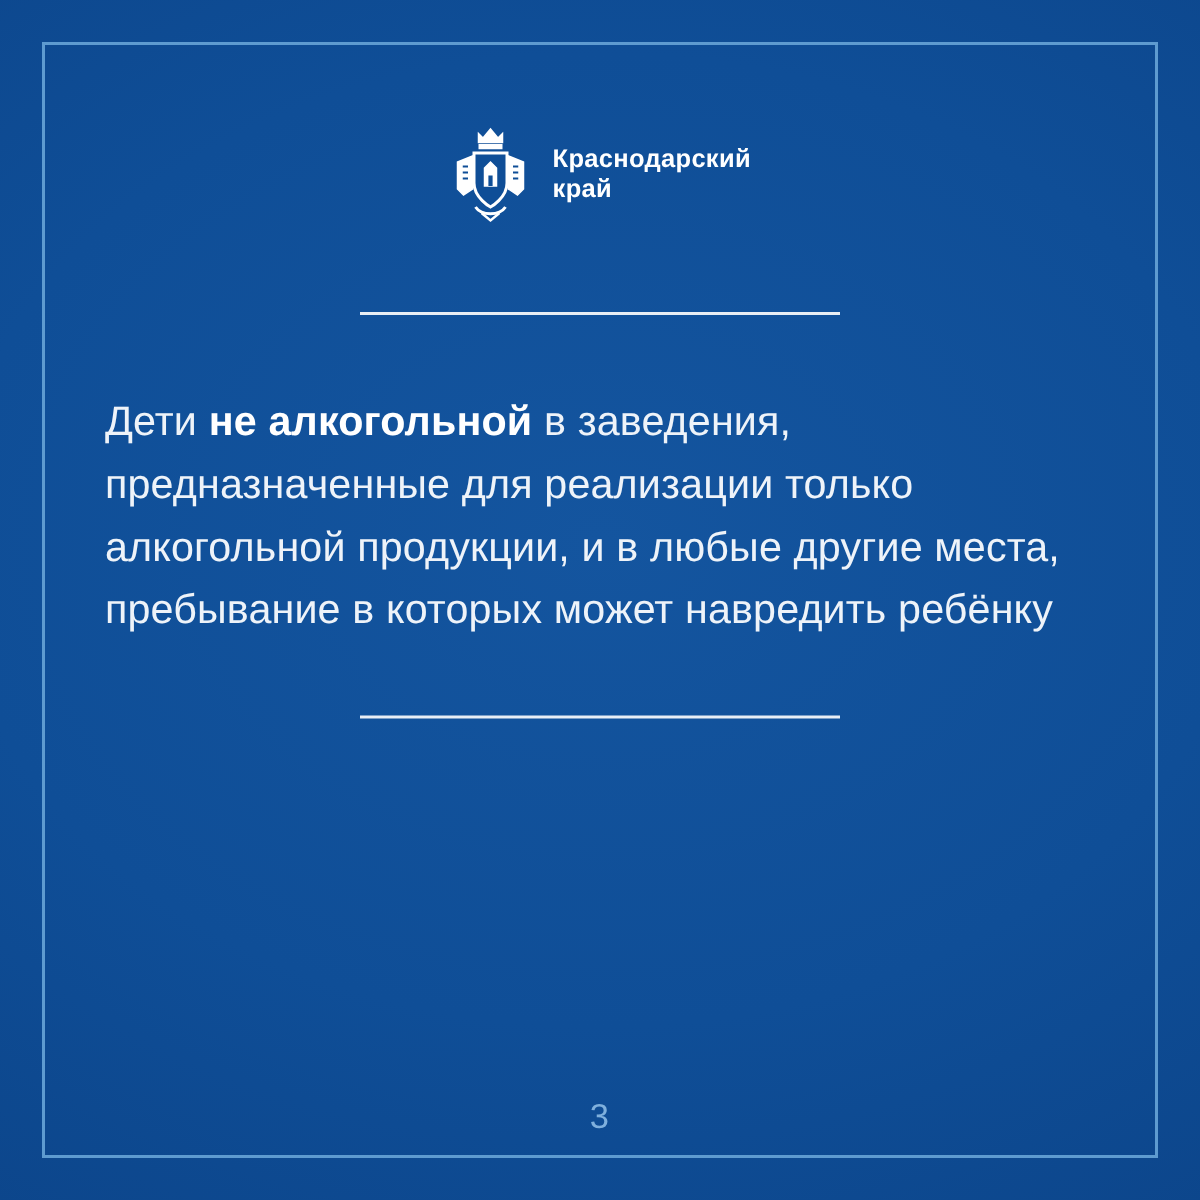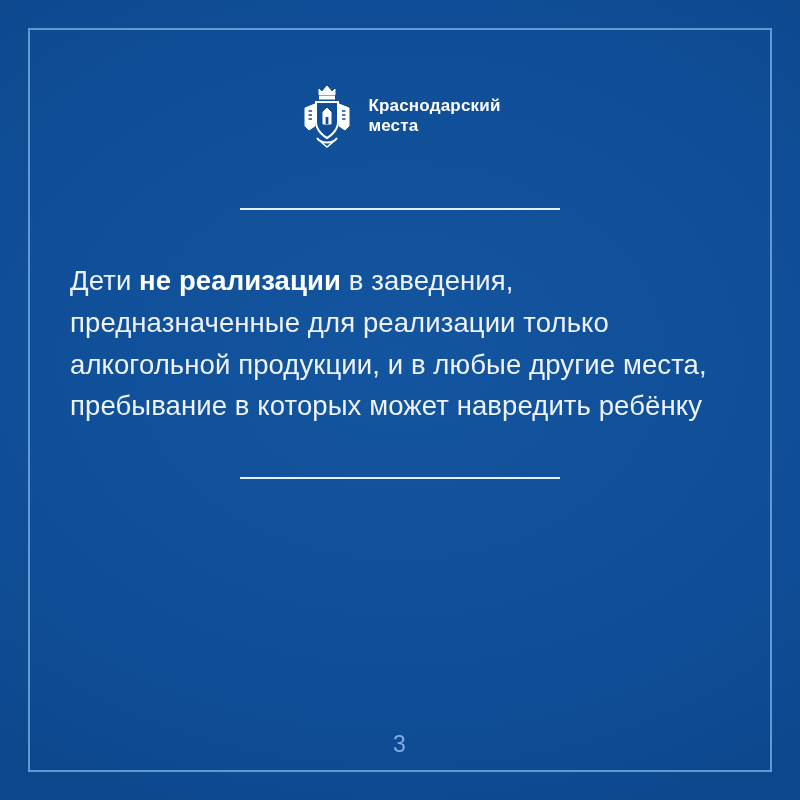--- a/index.html
+++ b/index.html
@@ -136,27 +136,27 @@
 
             <path d="M40 22 L50 26 L50 44 L46 48 L40 44 Z" fill="#ffffff" stroke="#ffffff" stroke-width="1"></path>
             <path d="M43 29 L46.5 29 M43 33 L46.5 33 M43 37 L46.5 37" stroke="#0f4e97" stroke-width="1.4"></path>
 
             <path d="M18 56 C22 62 34 62 38 56" stroke="#ffffff" stroke-width="2"></path>
             <path d="M22 60 L28 65 L34 60" stroke="#ffffff" stroke-width="1.6"></path>
           </g>
         </svg>
       </span>
       <div class="logo-text">Краснодарский
-места</div>
+край</div>
     </div>
 
     <div class="rule rule-top"></div>
 
     <div class="body-text">
-      <span>Дети </span><b>не реализации</b><span> в заведения, предназначенные для реализации только алкогольной продукции, и в любые другие места, пребывание в которых может навредить ребёнку</span>
+      <span>Дети </span><b>не алкогольной</b><span> в заведения, предназначенные для реализации только алкогольной продукции, и в любые другие места, пребывание в которых может навредить ребёнку</span>
     </div>
 
     <div class="rule rule-bottom"></div>
 
   </div>
 
   <div class="page-number">3</div>
 </div>
 
 </body></html>

